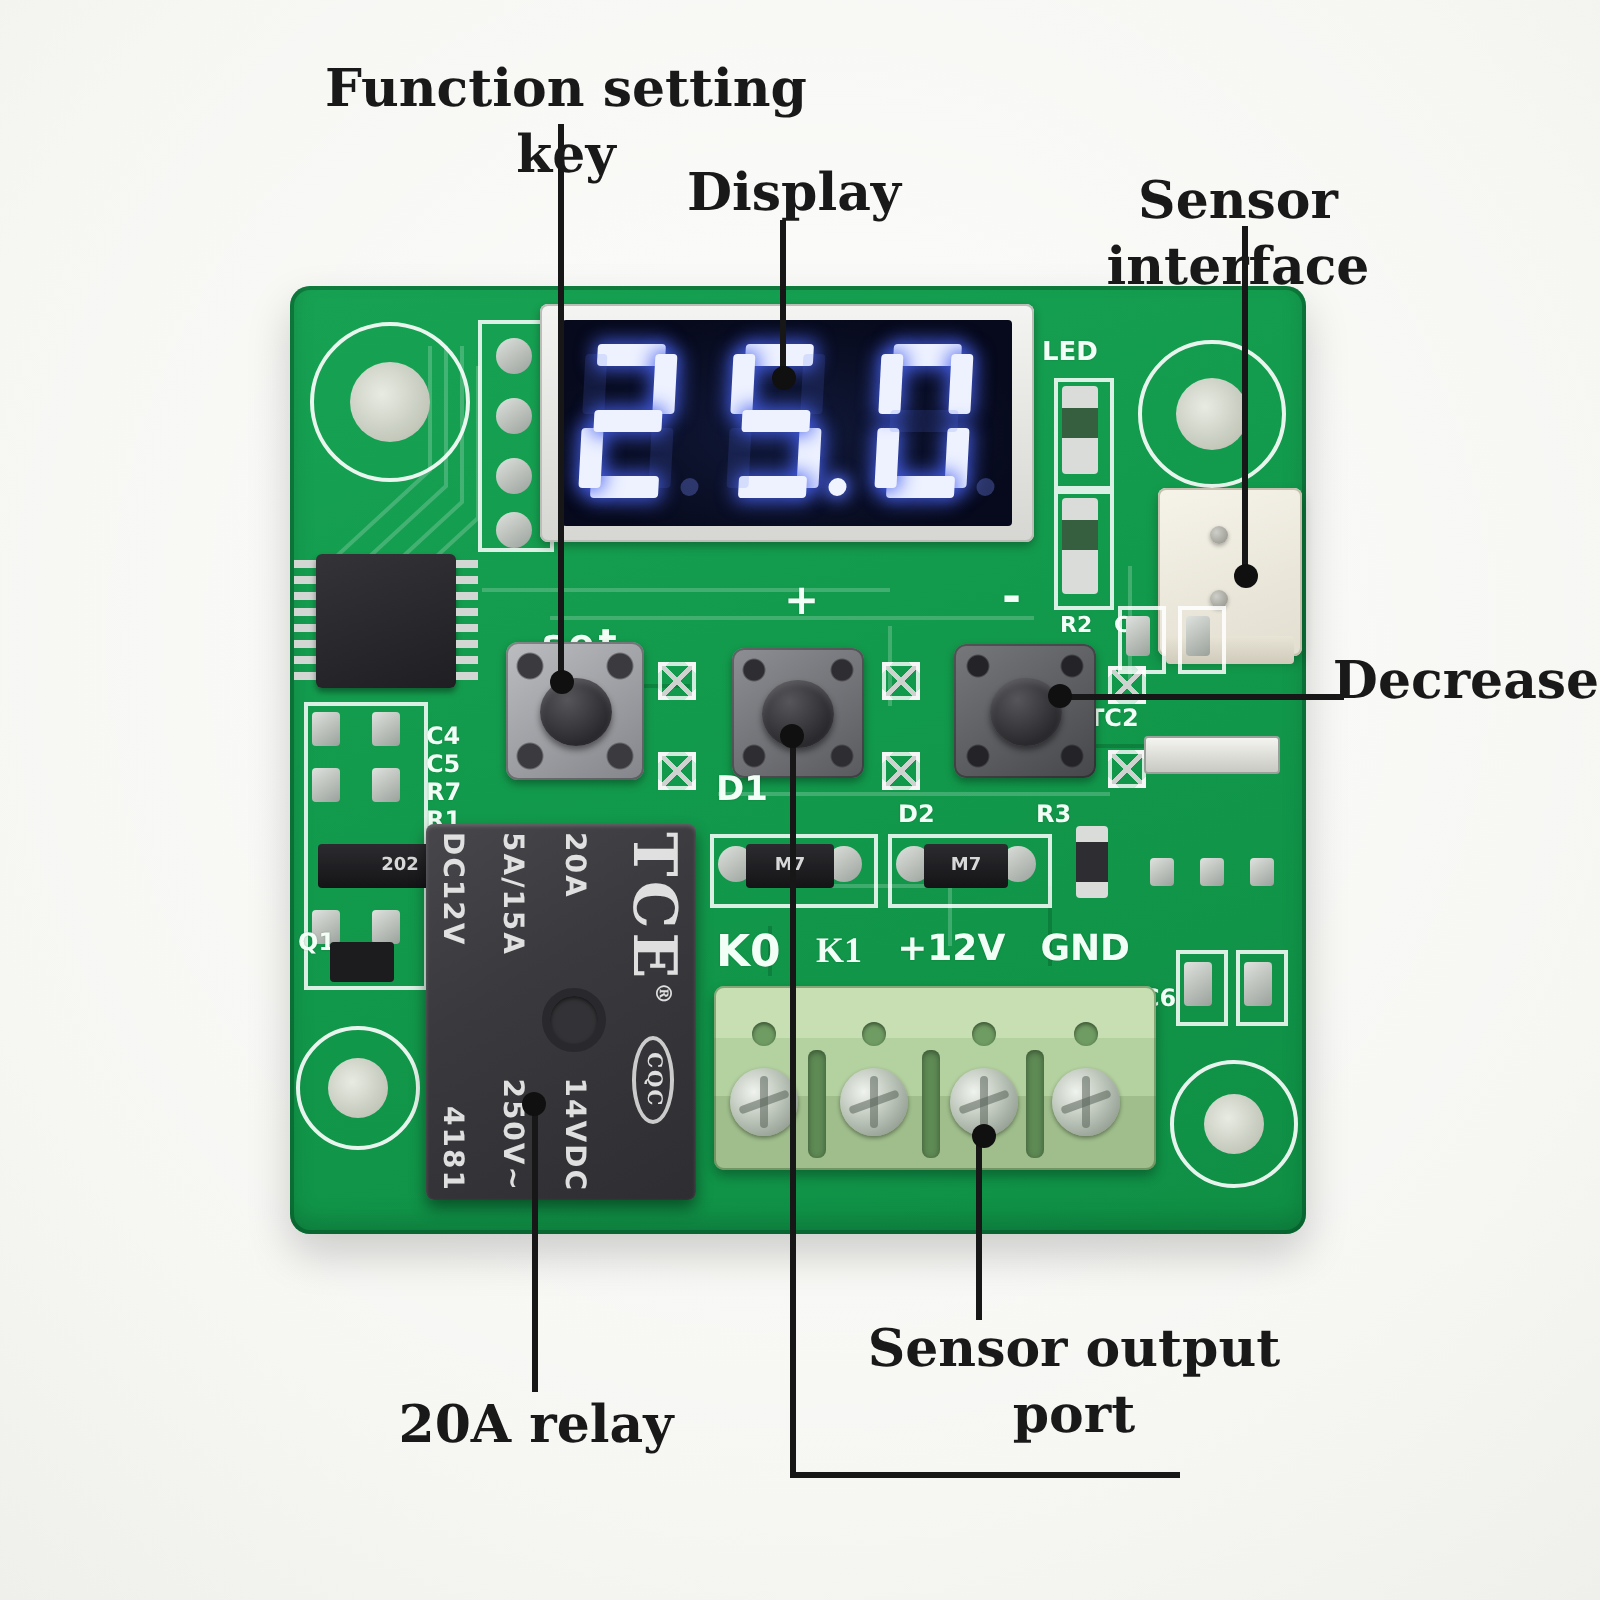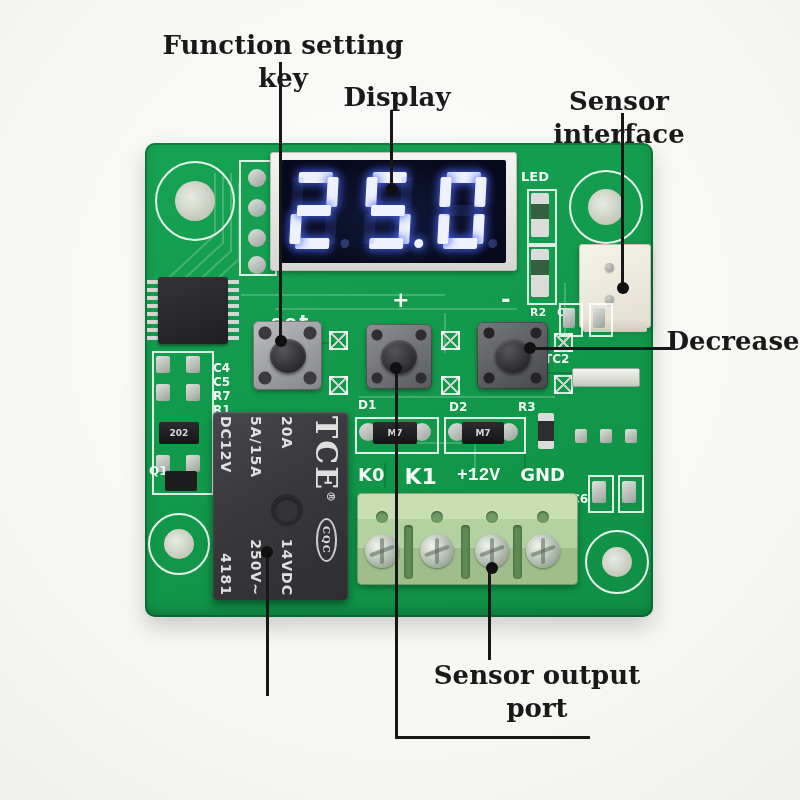--- a/index.html
+++ b/index.html
@@ -204,21 +204,21 @@
     <div class="xbox" style="left:296px;top:188px;"></div>
     <div class="xbox" style="left:296px;top:233px;"></div>
     <div class="xbox" style="left:409px;top:190px;"></div>
     <div class="xbox" style="left:409px;top:232px;"></div>
 
     <div class="sbox" style="left:7px;top:208px;width:58px;height:140px;"></div>
     <div class="pad" style="left:11px;top:213px;width:14px;height:17px;"></div>
     <div class="pad" style="left:41px;top:213px;width:14px;height:17px;"></div>
     <div class="pad" style="left:11px;top:241px;width:14px;height:17px;"></div>
     <div class="pad" style="left:41px;top:241px;width:14px;height:17px;"></div>
-    <div class="diode" style="left:14px;top:279px;width:40px;">
+    <div class="diode" style="left:14px;top:279px;width:40px;padding-left:21px;">
       <span>202</span>
     </div>
     <div class="pad" style="left:11px;top:312px;width:14px;height:17px;"></div>
     <div class="pad" style="left:41px;top:312px;width:14px;height:17px;"></div>
     <div class="silk" style="left:68px;top:219px;font-size:12px;">C4</div>
     <div class="silk" style="left:68px;top:233px;font-size:12px;">C5</div>
     <div class="silk" style="left:68px;top:247px;font-size:12px;">R7</div>
     <div class="silk" style="left:68px;top:261px;font-size:12px;">R1</div>
 
     <div class="silk" style="left:4px;top:322px;font-size:12px;">Q1</div>
@@ -239,21 +239,21 @@
           <span>250V~</span>
         </div>
         <div class="rl-line">
           <span>DC12V</span>
           <span>4181</span>
         </div>
       </div>
       <div class="dimple"></div>
     </div>
 
-    <div class="silk" style="left:213px;top:256px;font-size:12px;">D1</div>
+    <div class="silk" style="left:213px;top:244px;font-size:17px;">D1</div>
     <div class="silk" style="left:304px;top:258px;font-size:12px;">D2</div>
     <div class="silk" style="left:373px;top:258px;font-size:12px;">R3</div>
     <div class="sbox" style="left:210px;top:274px;width:80px;height:33px;"></div>
     <div class="pad round" style="left:214px;top:280px;width:18px;height:18px;"></div>
     <div class="pad round" style="left:268px;top:280px;width:18px;height:18px;"></div>
     <div class="diode" style="left:228px;top:279px;width:44px;">
       <span>M7</span>
     </div>
     <div class="sbox" style="left:299px;top:274px;width:78px;height:33px;"></div>
     <div class="pad round" style="left:303px;top:280px;width:18px;height:18px;"></div>
@@ -271,23 +271,23 @@
     <div class="sbox" style="left:414px;top:160px;width:20px;height:30px;"></div>
     <div class="sbox" style="left:444px;top:160px;width:20px;height:30px;"></div>
     <div class="pad" style="left:418px;top:165px;width:12px;height:20px;"></div>
     <div class="pad" style="left:448px;top:165px;width:12px;height:20px;"></div>
     <div class="sbox" style="left:443px;top:332px;width:22px;height:34px;"></div>
     <div class="sbox" style="left:473px;top:332px;width:22px;height:34px;"></div>
     <div class="pad" style="left:447px;top:338px;width:14px;height:22px;"></div>
     <div class="pad" style="left:477px;top:338px;width:14px;height:22px;"></div>
 
     <div style="position:absolute;left:213px;top:323px;width:207px;display:flex;justify-content:space-between;">
-      <span class="silk" style="position:static;font-size:18px;text-align:center;">K0</span>
-      <span class="silk" style="position:static;font-size:22px;">K1</span>
-      <span class="silk" style="position:static;font-size:18px;font-family:Liberation Mono, monospace;">+12V</span>
+      <span class="silk" style="position:static;font-size:22px;text-align:center;">K0</span>
+      <span class="silk" style="position:static;font-size:18px;font-family:Liberation Serif, serif;">K1</span>
+      <span class="silk" style="position:static;font-size:18px;">+12V</span>
       <span class="silk" style="position:static;font-size:18px;">GND</span>
     </div>
     <div class="silk" style="left:426px;top:350px;font-size:12px;">C6</div>
 
     <div class="term">
       <span class="thole" style="left:19px;"></span>
       <span class="thole" style="left:74px;"></span>
       <span class="thole" style="left:129px;"></span>
       <span class="thole" style="left:180px;"></span>
       <span class="slot" style="left:47px;"></span>
@@ -328,15 +328,16 @@
   <div class="adot" style="left:261px;top:546px;"></div>
   <div class="adot" style="left:486px;top:562px;"></div>
   <div class="adot" style="left:390px;top:362px;"></div>
 
   <div class="lbl" style="left:148px;top:29px;width:270px;">Function setting key</div>
   <div class="lbl" style="left:342px;top:81px;width:110px;">Display</div>
   <div class="lbl" style="left:505px;top:85px;width:228px;">Sensor interface</div>
   <div class="lbl" style="left:666px;top:325px;width:134px;">
     <div>Decrease</div>
   </div>
+  <div class="lbl" style="left:193px;top:697px;width:150px;">20A relay</div>
   <div class="lbl" style="left:415px;top:659px;width:244px;">Sensor output port</div>
 
 </div>
 
 </body></html>

